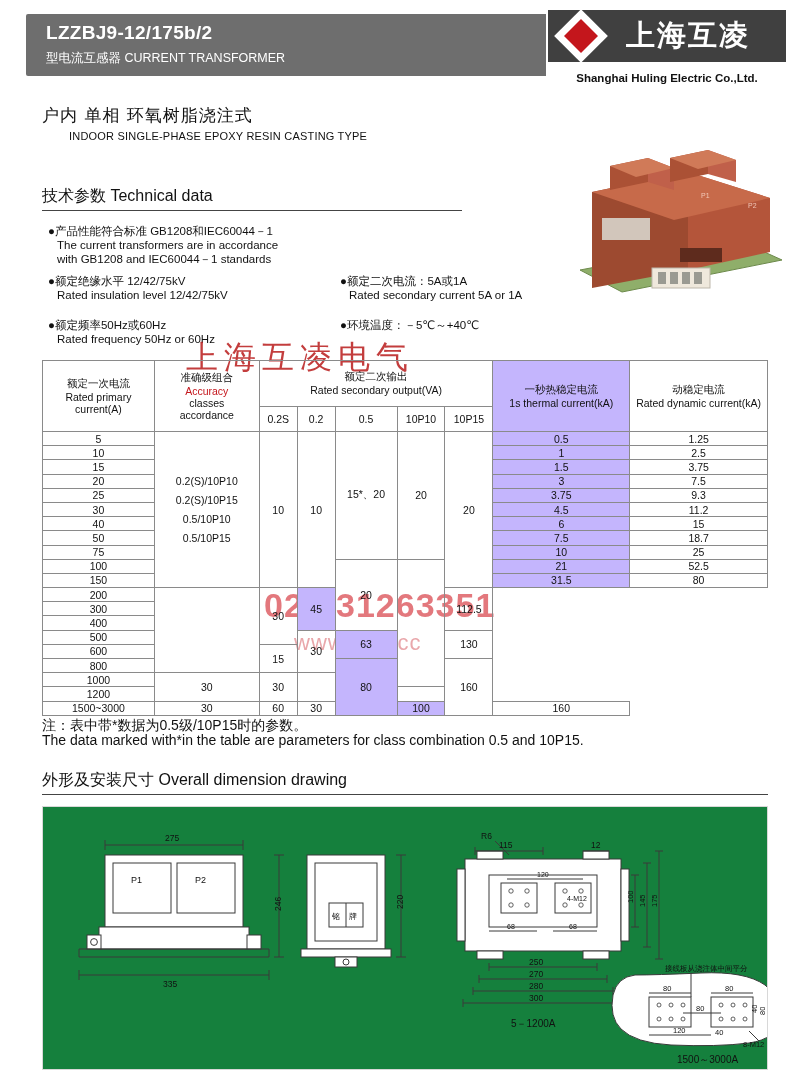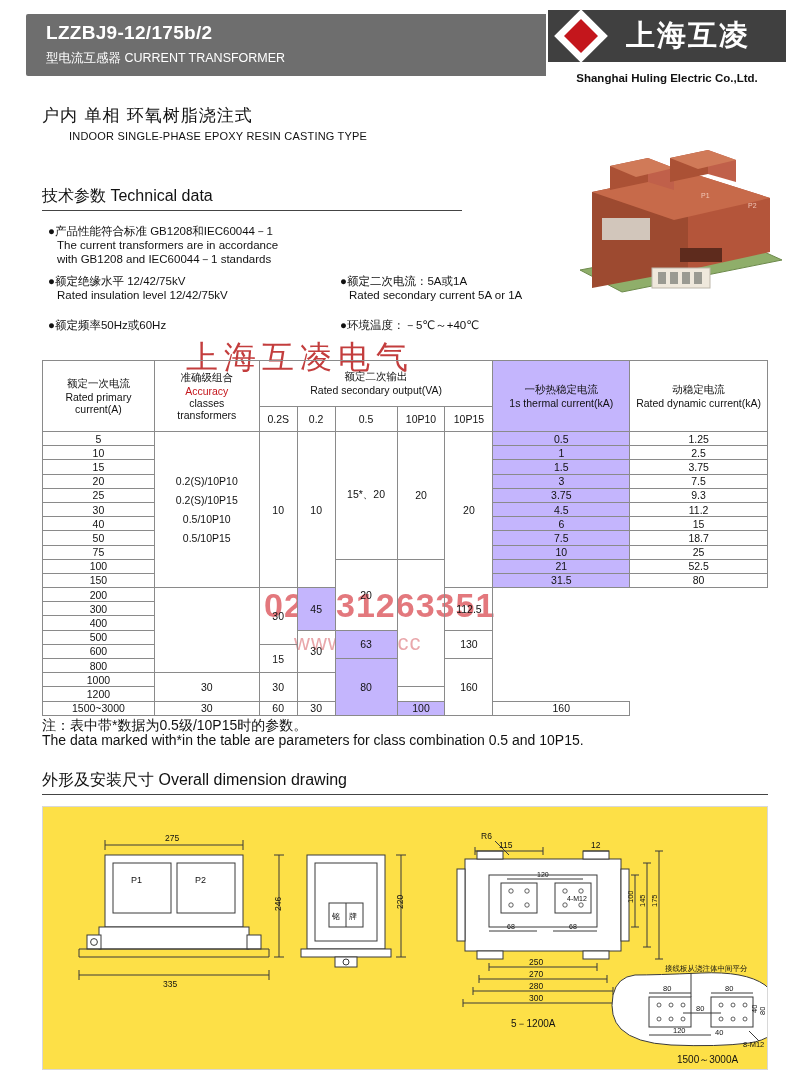--- a/index.html
+++ b/index.html
@@ -96,21 +96,21 @@
   .rowh{height:14.2px;}
   .accent{color:#c4161c;}
   .note{
     position:absolute;left:42px;top:718px;font-size:14px;line-height:15px;
   }
   
   .dim-title{position:absolute;left:42px;top:770px;font-size:16px;}
   .dim-rule{position:absolute;left:42px;top:794px;width:726px;height:1px;background:#444;}
   .dim-box{
     position:absolute;left:42px;top:806px;width:724px;height:262px;
-    background:#fde047;border:1px solid #d8d8d8;text-align:center;
+    background:#15803d;border:1px solid #d8d8d8;text-align:center;
   }
   svg{display:block;}
 </style>
 </head>
 <body>
 
 <div class="header">
   <div class="header-bar"></div>
   <div class="header-title">LZZBJ9-12/175b/2</div>
   <div class="header-sub">型电流互感器 CURRENT TRANSFORMER</div>
@@ -134,20 +134,21 @@
   <div style="padding-left:9px">with GB1208 and IEC60044－1 standards</div>
 </div>
 
 <div class="spec" style="left:48px;top:274px;width:300px;">
   <div>●额定绝缘水平 12/42/75kV</div>
   <div style="padding-left:9px">Rated insulation level 12/42/75kV</div>
 </div>
 
 <div class="spec" style="left:48px;top:318px;width:300px;">
   <div>●额定频率50Hz或60Hz</div>
+  <div style="padding-left:9px">Rated frequency 50Hz or 60Hz</div>
 </div>
 
 <div class="spec" style="left:340px;top:274px;width:300px;">
   <div>●额定二次电流：5A或1A</div>
   <div style="padding-left:9px">Rated secondary current 5A or 1A</div>
 </div>
 
 <div class="spec" style="left:340px;top:318px;width:300px;">
   <div>●环境温度：－5℃～+40℃</div>
 </div>
@@ -204,21 +205,21 @@
       <tr class="hd">
     <td rowspan="2" style="height:34px;padding:16px 0;margin-top:23px;">
       <div>额定一次电流</div>
       <div>Rated primary</div>
       <div>current(A)</div>
     </td>
     <td rowspan="2" style="padding:2px 0;">
       <div>准确级组合</div>
       <div class="accent">Accuracy</div>
       <div>classes</div>
-      <div>transformers</div>
+      <div>accordance</div>
     </td>
     <td colspan="5" style="height:30px;">
       <div>额定二次输出</div>
       <div>Rated secondary output(VA)</div>
     </td>
     <td rowspan="2" class="hgray">
       <div>一秒热稳定电流</div>
       <div>1s thermal current(kA)</div>
     </td>
     <td rowspan="2">

